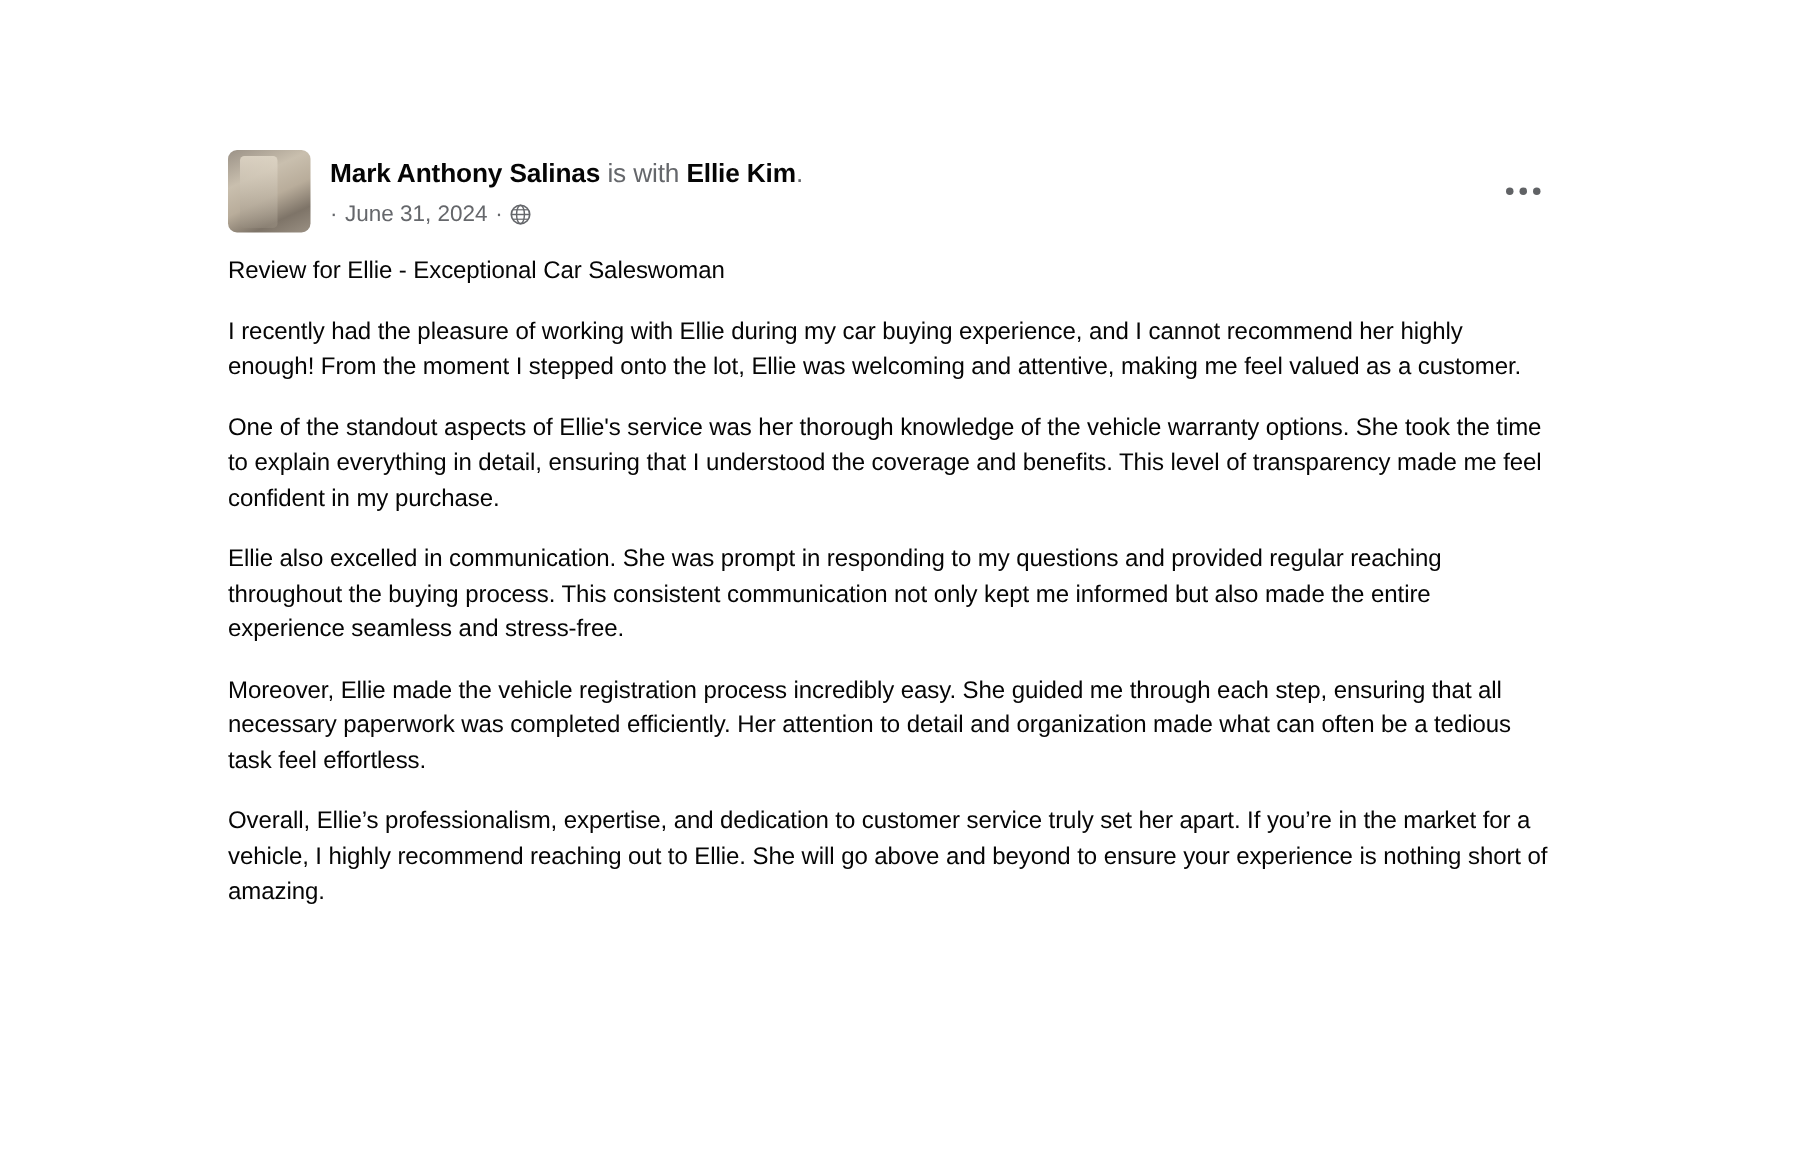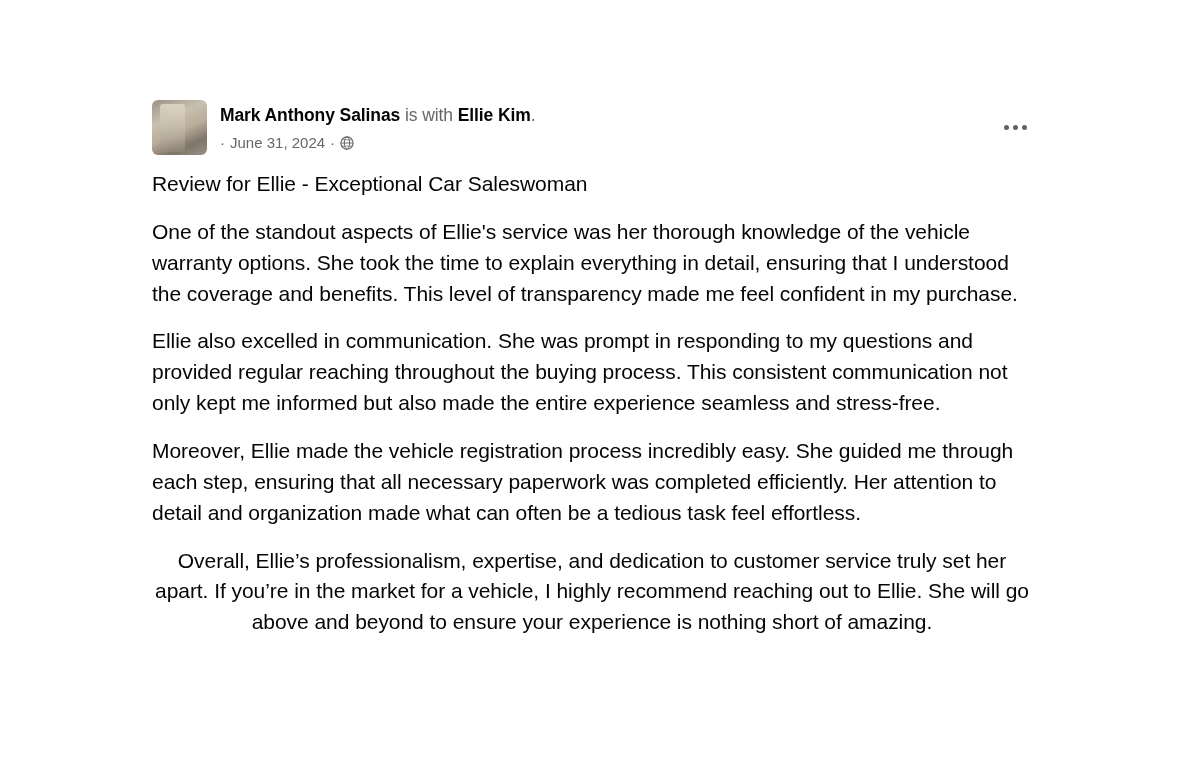--- a/index.html
+++ b/index.html
@@ -110,31 +110,30 @@
   }
   .more-btn span {
     width: 5px;
     height: 5px;
     border-radius: 50%;
     background: #606265;
     display: block;
   }
 
   .post-body {
-    font-size: 21px;
+    font-size: 16px;
     line-height: 1.47;
     color: #050505;
     letter-spacing: -0.05px;
   }
   .post-body p {
     margin: 0 0 17px 0;
   }
   .post-body p:last-child {
     margin-bottom: 0;
-    text-align: center;
   }
   .post-title {
     margin-bottom: 17px;
   }
 </style>
 </head>
 <body>
 
 <div class="page">
   <div class="post">
@@ -166,20 +165,21 @@
 
       <div class="more-btn">
         <span></span>
         <span></span>
         <span></span>
       </div>
     </div>
 
     <div class="post-body">
       <p class="post-title">Review for Ellie - Exceptional Car Saleswoman</p>
+      <p>I recently had the pleasure of working with Ellie during my car buying experience, and I cannot recommend her highly enough! From the moment I stepped onto the lot, Ellie was welcoming and attentive, making me feel valued as a customer.</p>
       <p>One of the standout aspects of Ellie's service was her thorough knowledge of the vehicle warranty options. She took the time to explain everything in detail, ensuring that I understood the coverage and benefits. This level of transparency made me feel confident in my purchase.</p>
       <p>Ellie also excelled in communication. She was prompt in responding to my questions and provided regular reaching throughout the buying process. This consistent communication not only kept me informed but also made the entire experience seamless and stress-free.</p>
       <p>Moreover, Ellie made the vehicle registration process incredibly easy. She guided me through each step, ensuring that all necessary paperwork was completed efficiently. Her attention to detail and organization made what can often be a tedious task feel effortless.</p>
       <p>Overall, Ellie’s professionalism, expertise, and dedication to customer service truly set her apart. If you’re in the market for a vehicle, I highly recommend reaching out to Ellie. She will go above and beyond to ensure your experience is nothing short of amazing.</p>
     </div>
 
   </div>
 </div>
 
 </body></html>

